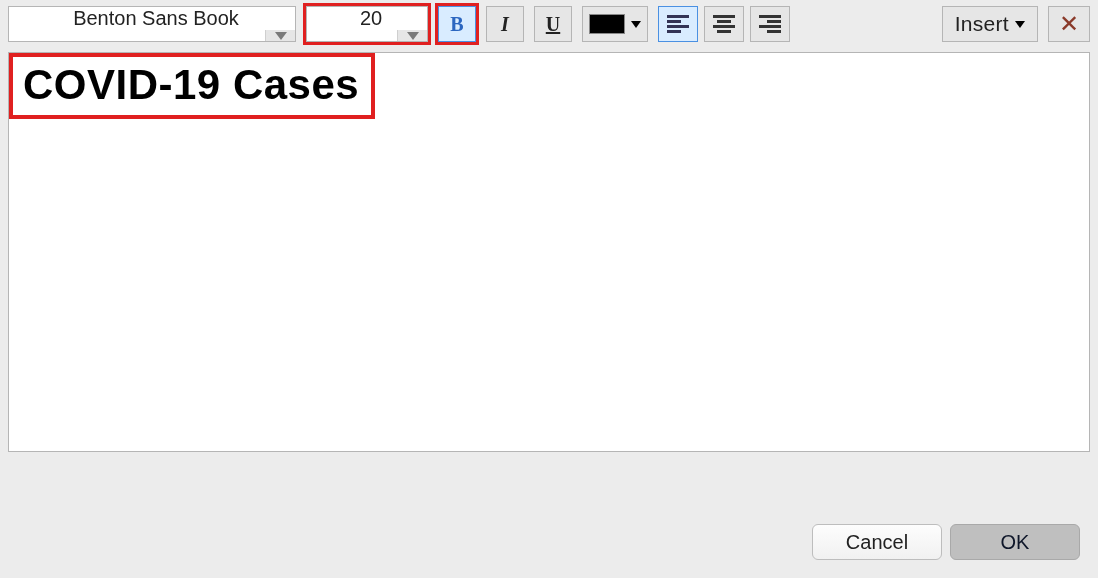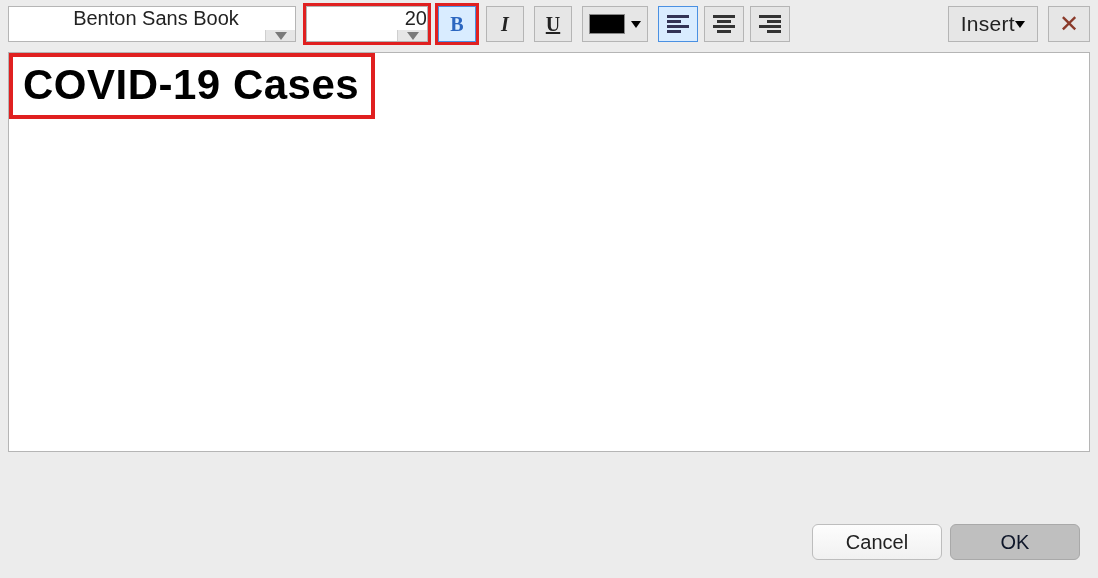--- a/index.html
+++ b/index.html
@@ -36,21 +36,21 @@
     flex-direction: column;
   }
   .combo .arrow-btn {
     width: 30px; height: 100%;
     background: #e6e6e6;
     border-left: 1px solid #cfcfcf;
     display: flex; align-items: center; justify-content: center;
     margin-left: auto;
   }
   .font-combo { width: 288px; }
-  .size-combo { width: 122px; align-items: flex-end; }
+  .size-combo { width: 122px; }
   .chev {
     width: 0; height: 0;
     border-left: 6px solid transparent;
     border-right: 6px solid transparent;
     border-top: 8px solid #7a7a7a;
   }
   .btn {
     height: 36px;
     background: #e6e6e6;
     border: 1px solid #b5b5b5;
@@ -90,20 +90,21 @@
   }
   .align-group .btn { width: 40px; }
   .align-group .btn.active {
     background: #d9ecff;
     border: 1px solid #4a90e2;
   }
   .align-svg { display: block; }
   .insert-btn {
     font-size: 21px;
     padding: 0 12px;
+    gap: 6px;
     letter-spacing: 0.3px;
   }
   .close-btn {
     width: 42px;
     font-size: 24px;
     color: #8a3a2a;
   }
   .spacer-flex { flex: 1; }
   .red-outline {
     outline: 3px solid #e02020;

